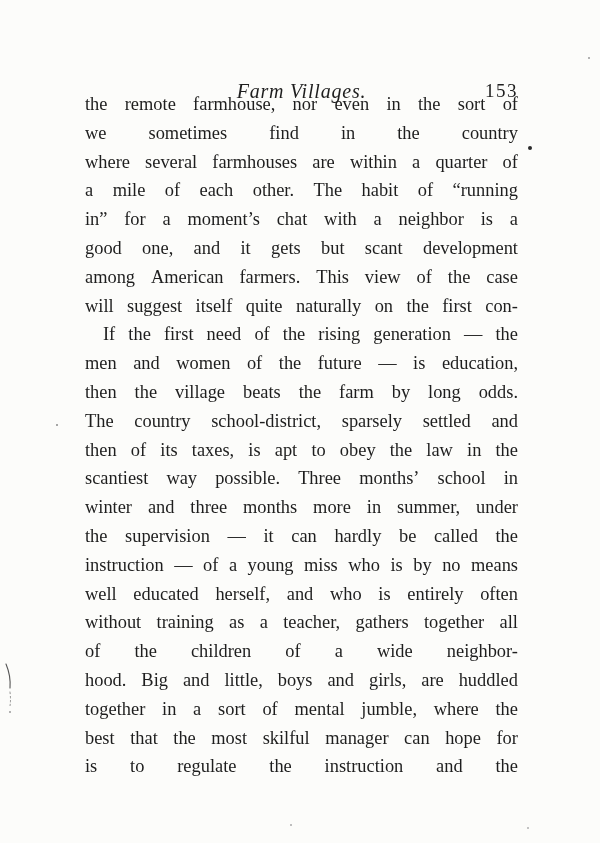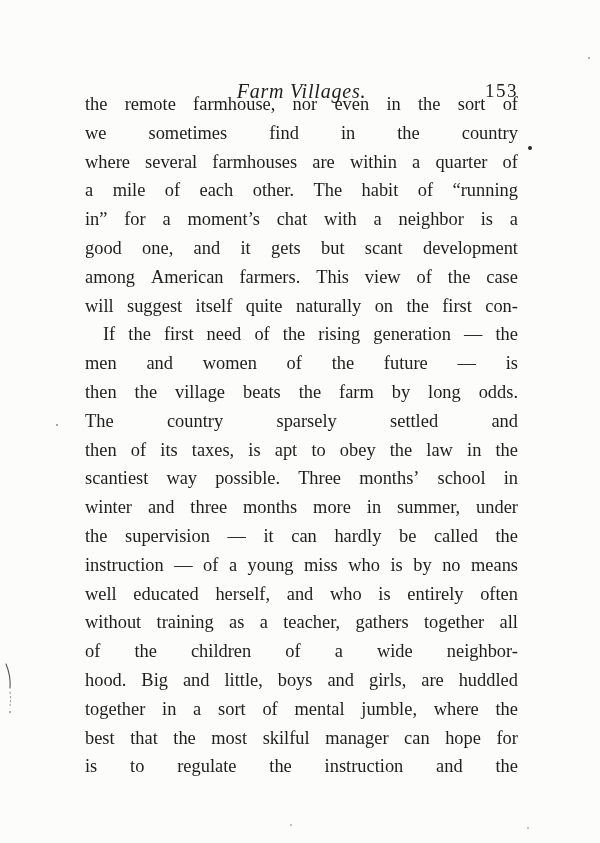--- a/index.html
+++ b/index.html
@@ -199,35 +199,37 @@
       </div>
       <div class="line">
         <span>men</span>
         <span>and</span>
         <span>women</span>
         <span>of</span>
         <span>the</span>
         <span>future</span>
         <span>—</span>
         <span>is</span>
+        <span>education,</span>
       </div>
       <div class="line">
         <span>then</span>
         <span>the</span>
         <span>village</span>
         <span>beats</span>
         <span>the</span>
         <span>farm</span>
         <span>by</span>
         <span>long</span>
         <span>odds.</span>
       </div>
       <div class="line">
         <span>The</span>
         <span>country</span>
+        <span>school-district,</span>
         <span>sparsely</span>
         <span>settled</span>
         <span>and</span>
       </div>
       <div class="line">
         <span>then</span>
         <span>of</span>
         <span>its</span>
         <span>taxes,</span>
         <span>is</span>

